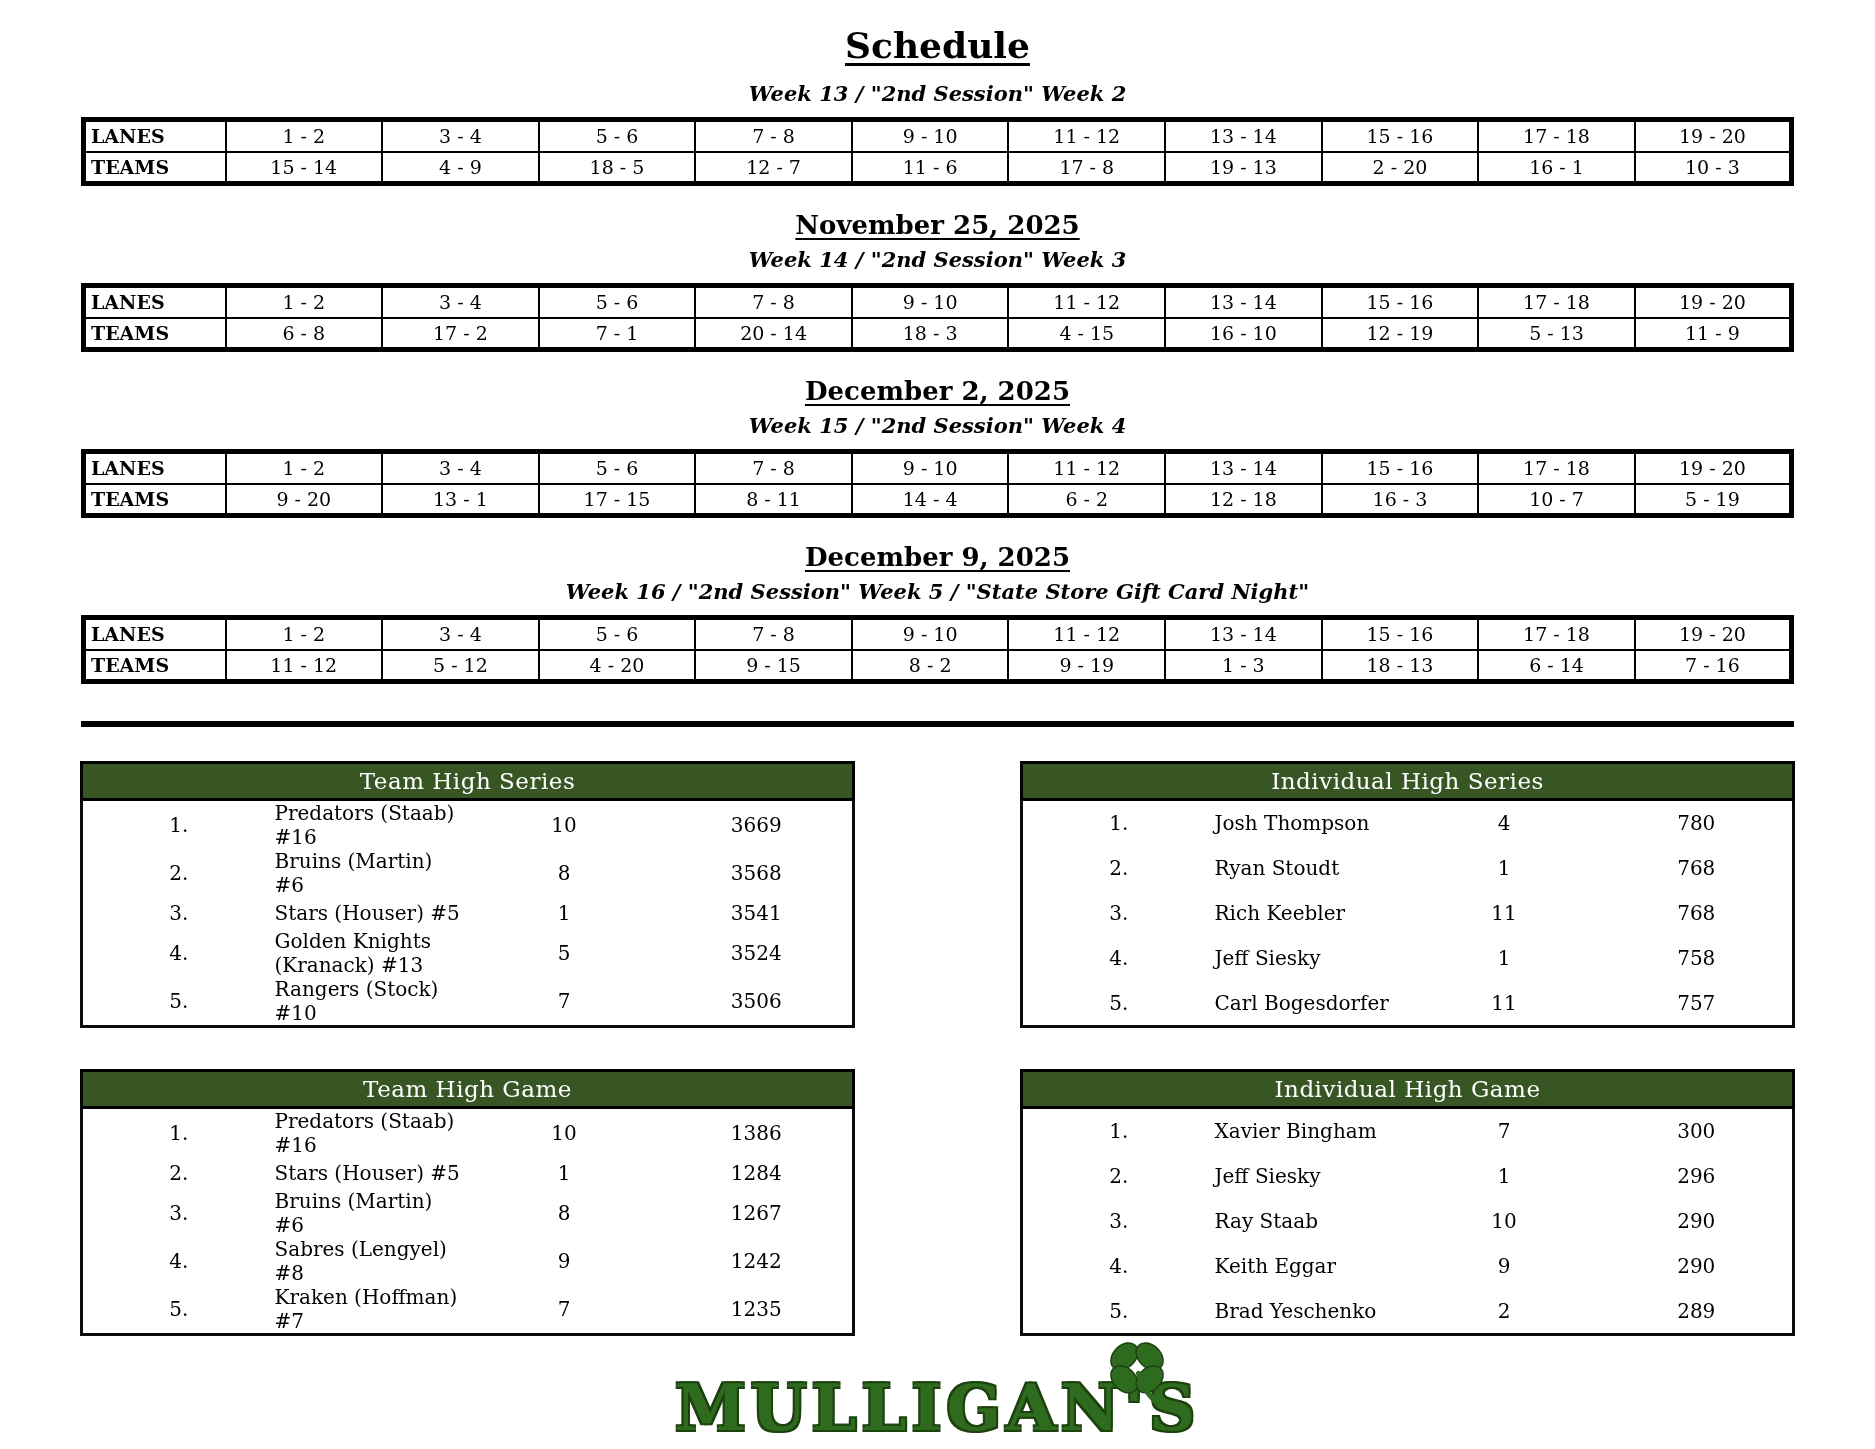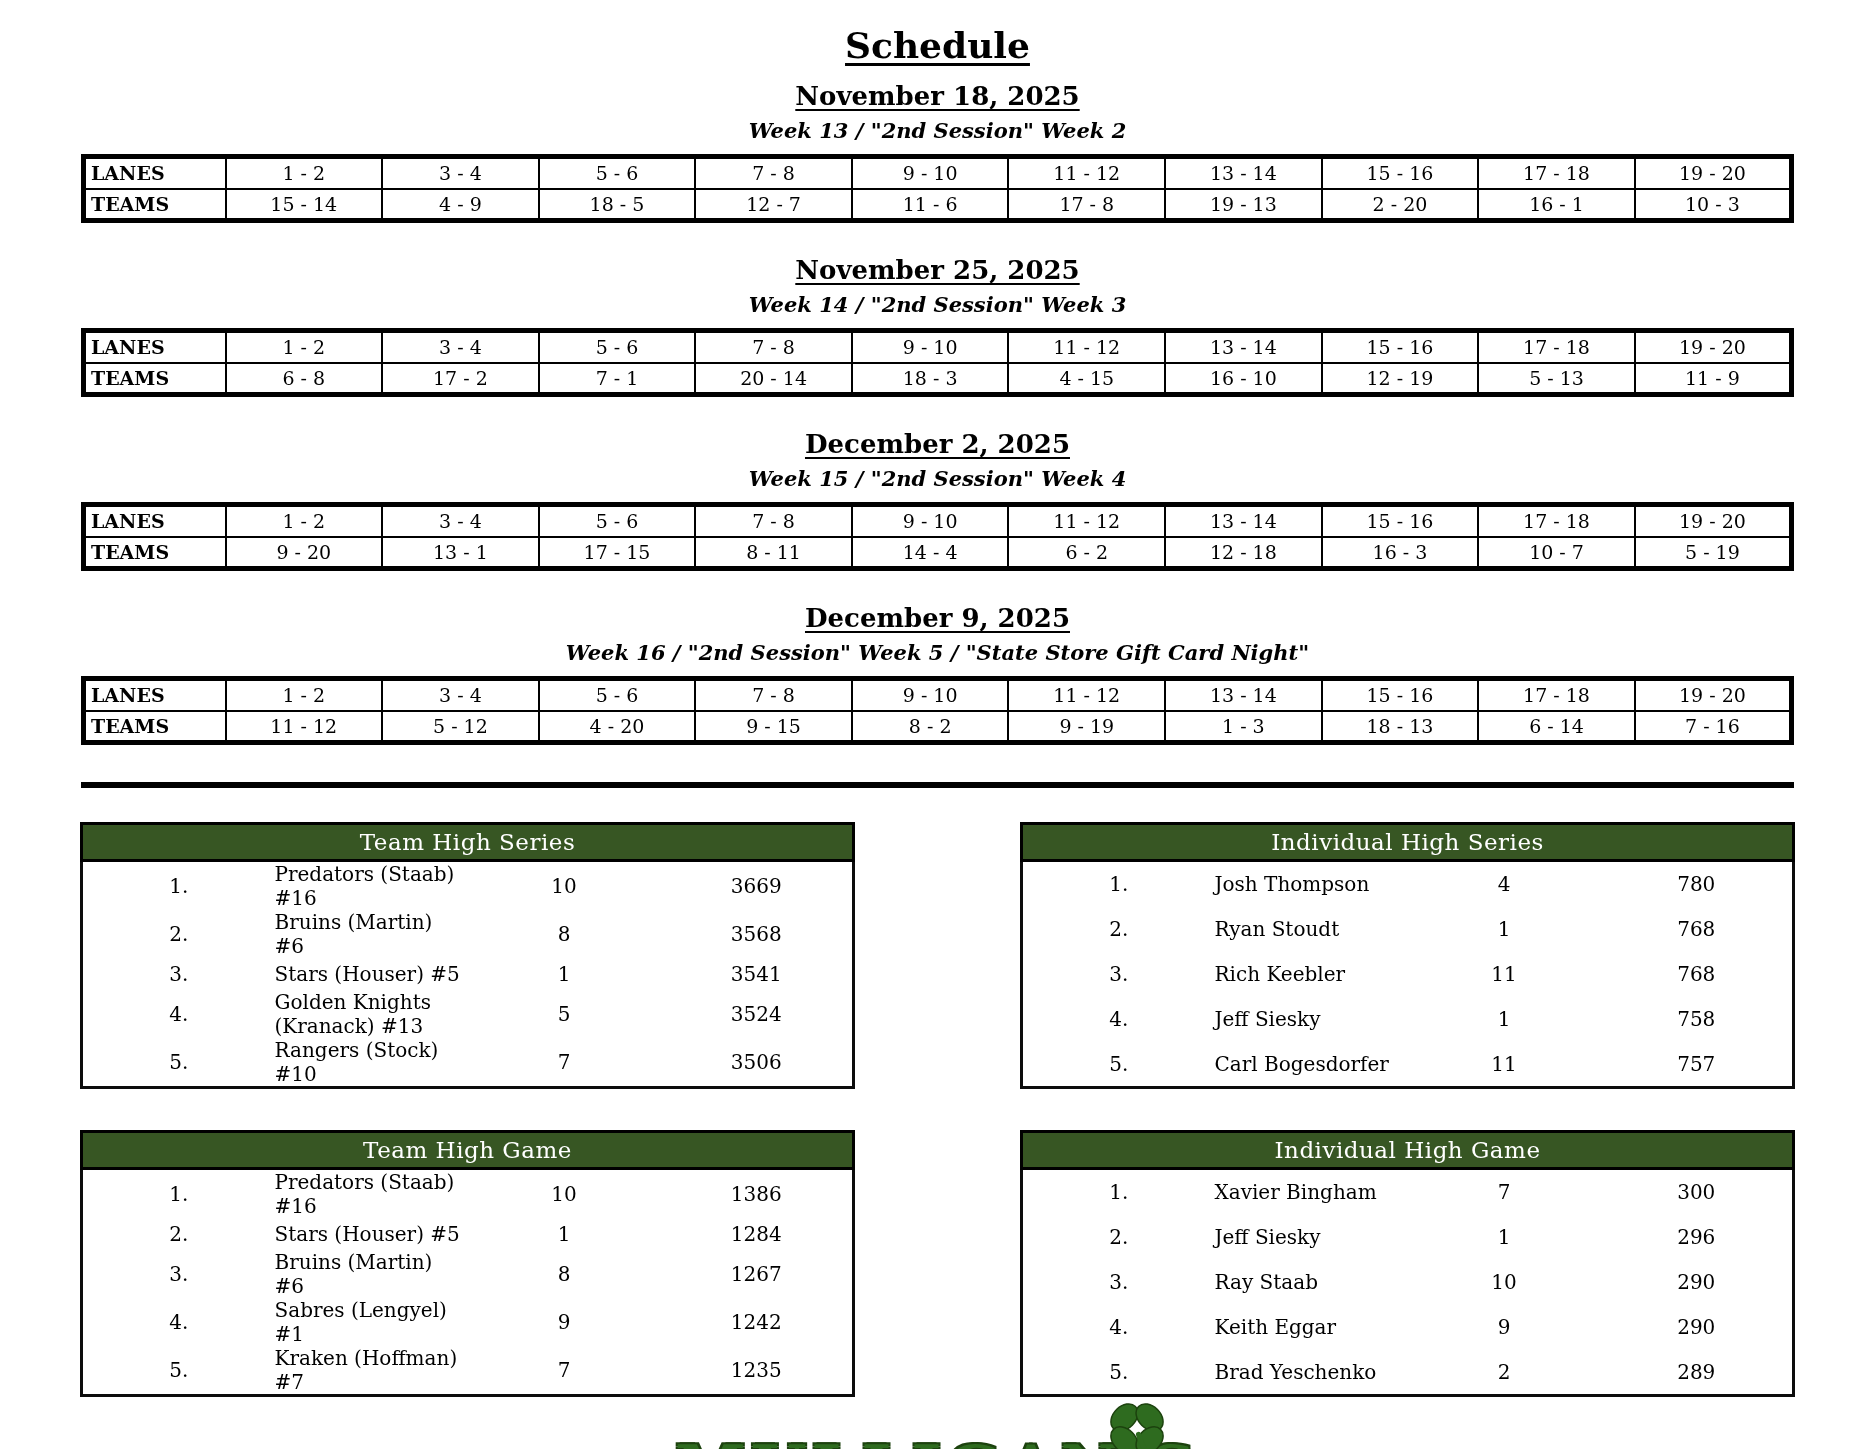--- a/index.html
+++ b/index.html
@@ -13,21 +13,21 @@
     width:1875px; height:1449px;
     background:#ffffff; color:#000;
     font-family:"DejaVu Serif","Liberation Serif",serif;
     overflow:hidden;
   }
   .title{
     text-align:center; font-size:36px; font-weight:bold;
     margin:24px 0 0; text-decoration:underline;
     text-decoration-thickness:3px; text-underline-offset:5px;
   }
-  section.sched{ margin-top:32px; }
+  section.sched{ margin-top:24px; }
   section.sched:first-of-type{ margin-top:15px; }
   .date{
     text-align:center; font-size:26px; font-weight:bold; margin:0;
     text-decoration:underline; text-decoration-thickness:2px; text-underline-offset:4px;
   }
   .week{
     text-align:center; font-size:21px; font-weight:bold; font-style:italic;
     margin:7px 0 11px;
   }
   table.sched-table{
@@ -71,21 +71,20 @@
                 -2px 2px 0 var(--outline), 2px 2px 0 var(--outline);
   }
   .clover{ position:absolute; top:-42px; right:26px; width:74px; height:74px; }
 </style>
 </head>
 <body>
 
 <h1 class="title">Schedule</h1>
 
 <section class="sched">
-  <h2 class="date">November 18, 2025</h2>
   <div class="week">Week 13 / "2nd Session" Week 2</div>
   <table class="sched-table">
     <tbody>
     <tr>
       <td class="lbl">LANES</td>
 
     <td class="cell">1 - 2</td>
           <td class="cell">3 - 4</td>
           <td class="cell">5 - 6</td>
           <td class="cell">7 - 8</td>
@@ -332,21 +331,21 @@
         <td class="score">1284</td>
       </tr>
         <tr>
         <td class="rank">3.</td>
         <td class="name">Bruins (Martin) #6</td>
         <td class="wk">8</td>
         <td class="score">1267</td>
       </tr>
         <tr>
         <td class="rank">4.</td>
-        <td class="name">Sabres (Lengyel) #1</td>
+        <td class="name">Sabres (Lengyel) #8</td>
         <td class="wk">9</td>
         <td class="score">1242</td>
       </tr>
         <tr>
         <td class="rank">5.</td>
         <td class="name">Kraken (Hoffman) #7</td>
         <td class="wk">7</td>
         <td class="score">1235</td>
       </tr>
       </tbody>

